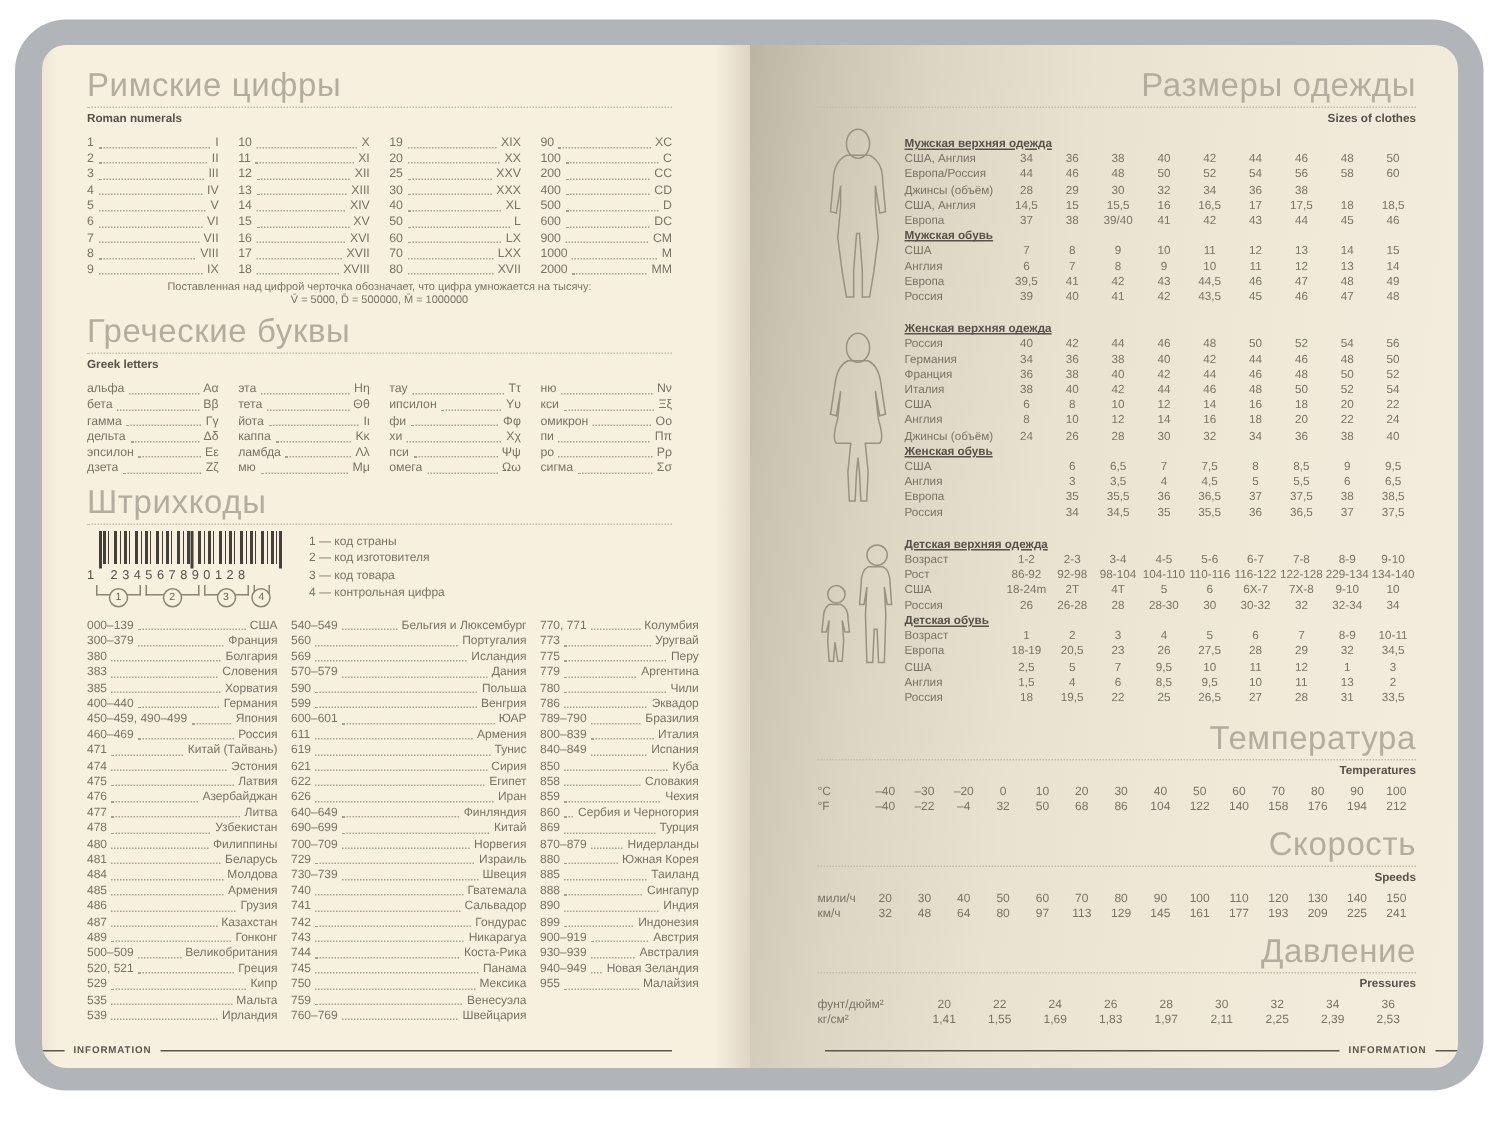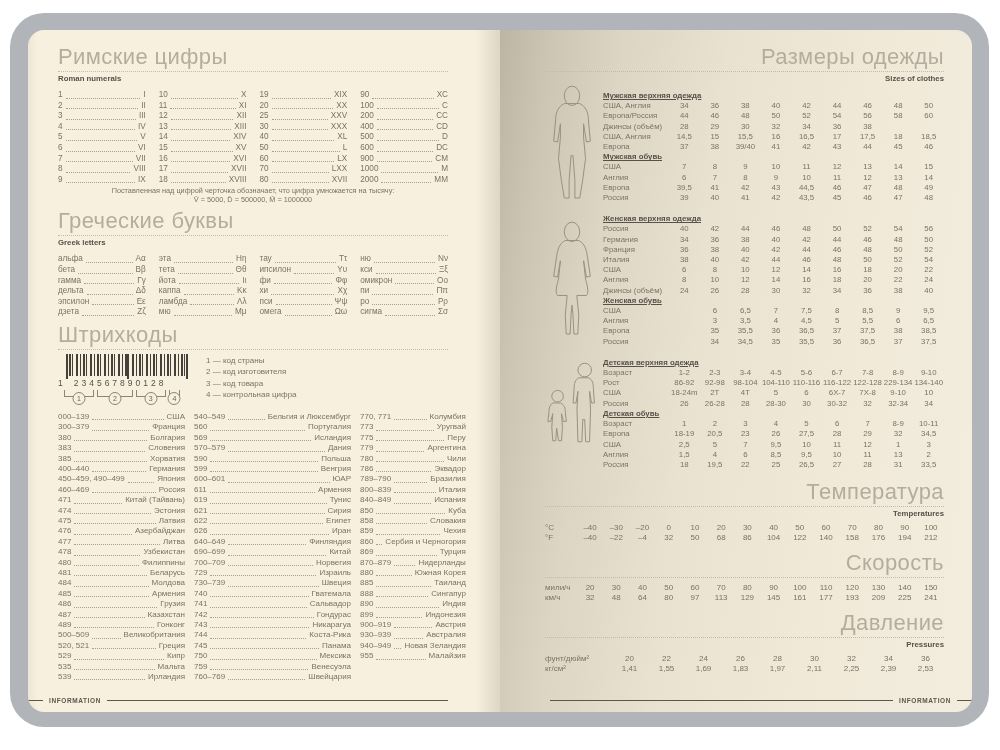--- a/index.html
+++ b/index.html
@@ -1284,20 +1284,21 @@
                 <span class="unit-val">176</span>
                 <span class="unit-val">194</span>
                 <span class="unit-val">212</span>
               </div>
             </div>
         </div>
 
         <div class="unit-sec gap">
           <div class="sec-title right-al">Скорость</div>
           <div class="rule"></div>
+          <div class="sec-sub right-al">Speeds</div>
           <div class="units grid14">
               <div class="unit-row">
                 <span class="unit-label">мили/ч</span>
                 <span class="unit-val">20</span>
                 <span class="unit-val">30</span>
                 <span class="unit-val">40</span>
                 <span class="unit-val">50</span>
                 <span class="unit-val">60</span>
                 <span class="unit-val">70</span>
                 <span class="unit-val">80</span>

